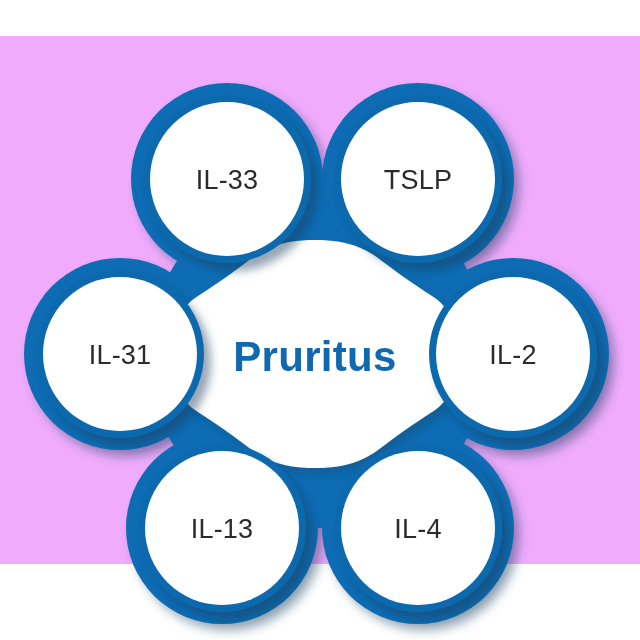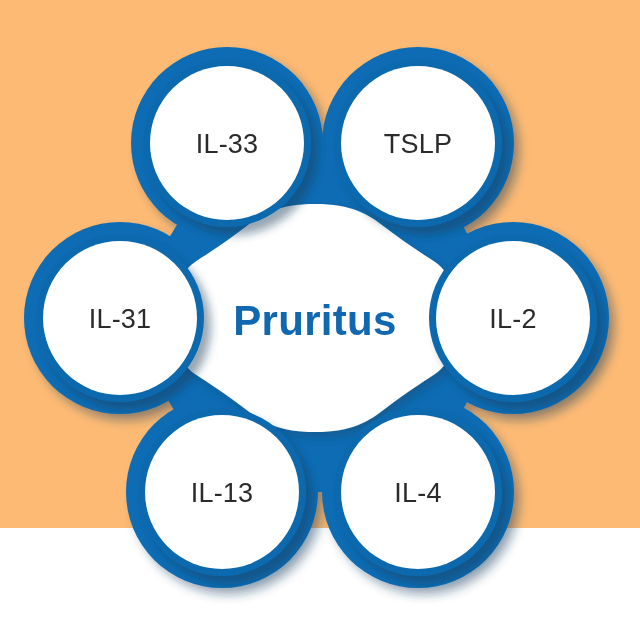--- a/index.html
+++ b/index.html
@@ -11,21 +11,22 @@
   body {
     width: 640px;
     height: 640px;
     overflow: hidden;
     font-family: "Liberation Sans", sans-serif;
   }
   #diagram-root {
     position: relative;
     width: 640px;
     height: 528px;
-    background: #fdba74;
+    background: #f0abfc;
+    margin-top: 36px;
   }
   #diagram-svg {
     display: block;
     width: 640px;
     height: 640px;
   }
   .node-label {
     font-family: "Liberation Sans", sans-serif;
     font-size: 27px;
     fill: #2b2b2b;

